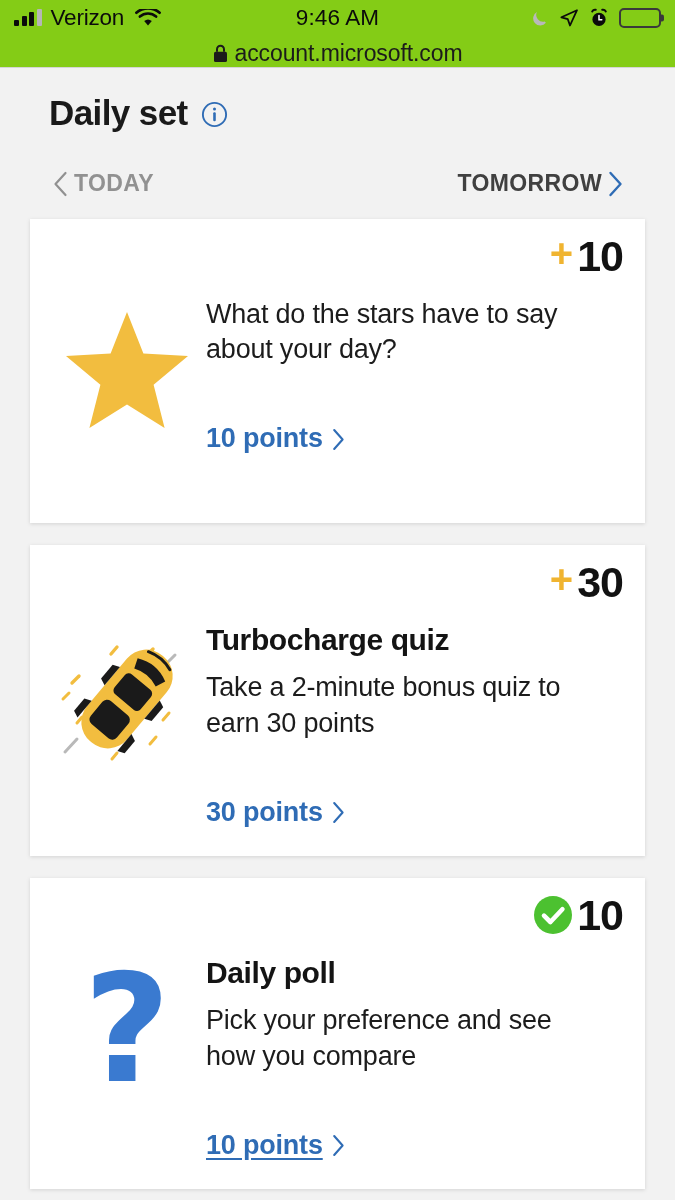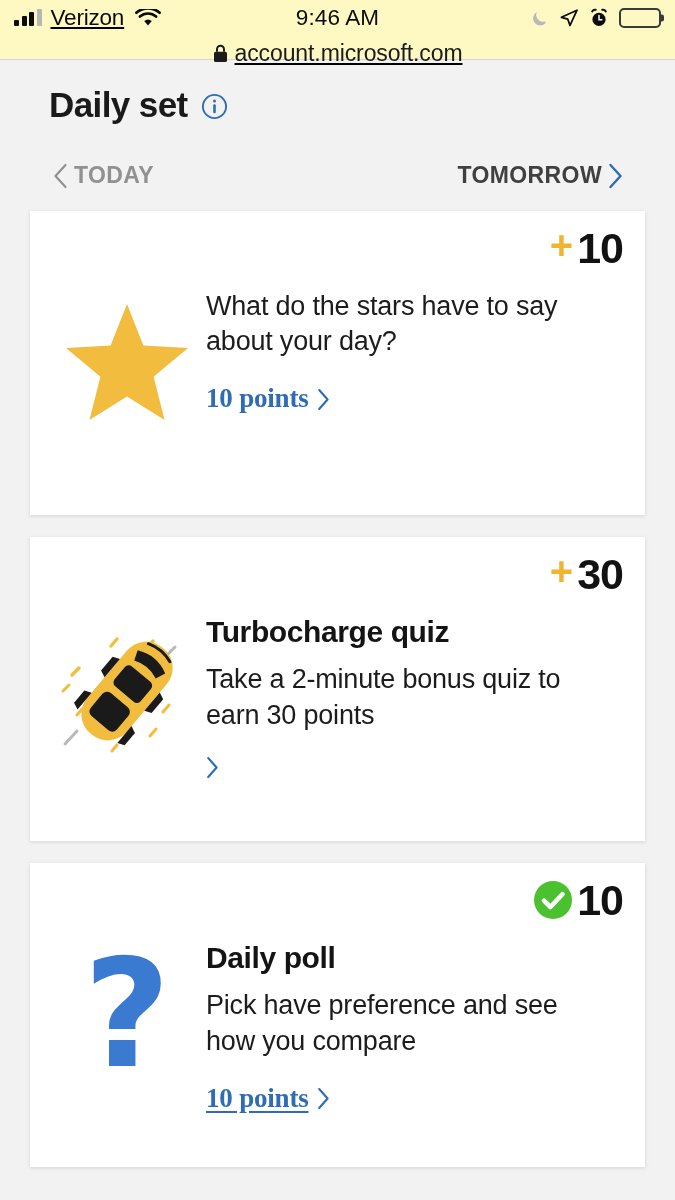--- a/index.html
+++ b/index.html
@@ -19,25 +19,24 @@
   .phone {
     position: relative;
     width: 675px;
     height: 1200px;
     background: #f2f2f2;
     overflow: hidden;
   }
 
   
   .browser-chrome {
-    background: #fef9c3;
+    background: #84cc16;
     border-bottom: 1px solid #d5d5d5;
-    height: 60px;
+    height: 68px;
     position: relative;
-    text-decoration: underline;
   }
 
   .status-bar {
     height: 36px;
     display: flex;
     align-items: center;
     position: relative;
     padding: 0 14px 0 14px;
   }
 
@@ -280,24 +279,23 @@
     color: #1c1c1c;
     line-height: 1.33;
     letter-spacing: -0.2px;
     max-width: 400px;
   }
 
   .card-link {
     display: inline-flex;
     align-items: center;
     gap: 9px;
-    margin-top: 22px;
+    margin-top: 54px;
     text-decoration: none;
     cursor: pointer;
-    font-family: Liberation Serif, serif;
   }
 
   .card-link-label {
     font-size: 27px;
     font-weight: 700;
     color: #2f6cb5;
     letter-spacing: -0.2px;
     line-height: 1.25;
   }
 
@@ -484,20 +482,21 @@
                 <path d="M96 88 l7 3 v16 l-7 3 z" fill="#1a1a1a"></path>
                 <path d="M56 14 q14 -5 28 0" stroke="#1a1a1a" stroke-width="3" fill="none" stroke-linecap="round"></path>
               </g>
             </svg>
           </span>
         </div>
         <div class="card-text">
           <div class="card-title">Turbocharge quiz</div>
           <div class="card-desc">Take a 2-minute bonus quiz to earn 30 points</div>
           <a class="card-link">
+            <span class="card-link-label">30 points</span>
             <span>
               <svg class="link-chev" viewBox="0 0 13 23">
                 <path d="M2.2 2 10.6 11.5 2.2 21" fill="none" stroke="#2f6cb5" stroke-width="2.1" stroke-linecap="round" stroke-linejoin="round"></path>
               </svg>
             </span>
           </a>
         </div>
       </div>
     </div>
 
@@ -511,21 +510,21 @@
         </span>
         <span class="badge-num">10</span>
       </div>
 
       <div class="card-body">
         <div class="card-icon">
           <span class="qmark">?</span>
         </div>
         <div class="card-text">
           <div class="card-title">Daily poll</div>
-          <div class="card-desc">Pick have preference and see how you compare</div>
+          <div class="card-desc">Pick your preference and see how you compare</div>
           <a class="card-link underlined">
             <span class="card-link-label">10 points</span>
             <span>
               <svg class="link-chev" viewBox="0 0 13 23">
                 <path d="M2.2 2 10.6 11.5 2.2 21" fill="none" stroke="#2f6cb5" stroke-width="2.1" stroke-linecap="round" stroke-linejoin="round"></path>
               </svg>
             </span>
           </a>
         </div>
       </div>

